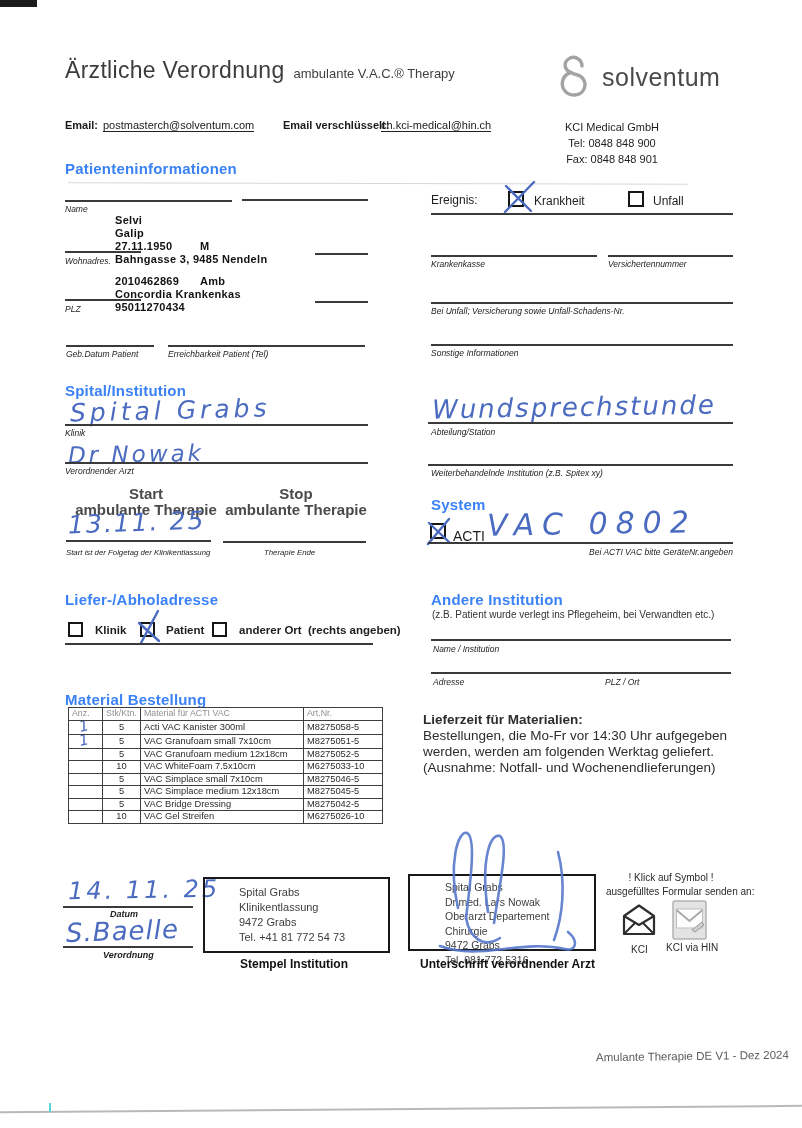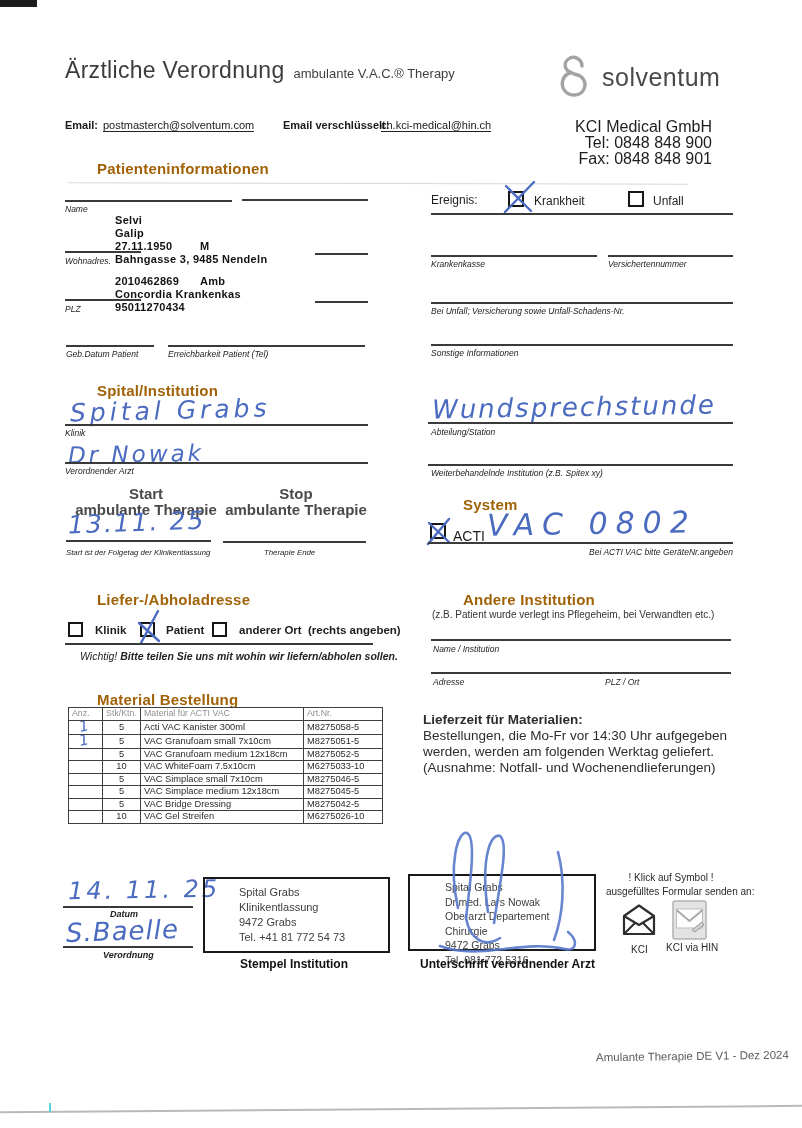--- a/index.html
+++ b/index.html
@@ -1,19 +1,19 @@
 <!DOCTYPE html>
 <html><head>
 <meta charset="utf-8">
 <style>
   html,body{margin:0;padding:0;background:#e9e9e9;}
   .page{position:relative;width:802px;height:1128px;background:#ffffff;
         font-family:"Liberation Sans",sans-serif;color:#222;overflow:hidden;}
   .abs{position:absolute;}
-  .sec{font-size:15px;font-weight:bold;color:#a16207;letter-spacing:.2px;margin-left:32px;}
+  .sec{font-size:15px;font-weight:bold;color:#3b82f6;letter-spacing:.2px;}
   .lab{font-style:italic;font-size:8.5px;color:#1c1c1c;white-space:nowrap;}
   .line{background:#3a3a3a;height:1.5px;}
   .hand{font-family:"DejaVu Sans",sans-serif;font-style:italic;color:#4b6bc0;white-space:nowrap;}
   .pdata{font-weight:bold;font-size:11px;color:#121212;white-space:nowrap;letter-spacing:.3px;text-align:right;}
   .cb{border:2.4px solid #161616;background:#fff;box-sizing:border-box;}
   .cblbl{font-size:12px;color:#1e1e1e;white-space:nowrap;}
   .link{font-size:11px;color:#1a1a1a;border-bottom:1.2px solid #222;white-space:nowrap;}
   .blbl{font-size:11px;font-weight:bold;color:#1a1a1a;white-space:nowrap;}
   .hdr2{font-size:15px;font-weight:bold;color:#4a4a4a;line-height:16px;text-align:center;}
   table.mat{border-collapse:collapse;table-layout:fixed;font-size:9.3px;color:#2b2b2b;}
@@ -51,21 +51,21 @@
       </svg>
     </span>
     <span style="font-size:25px;color:#4a4a4a;letter-spacing:.5px;">solventum</span>
   </div>
 
   <div class="abs blbl" style="left:65px;top:119px;">Email:</div>
   <div class="abs link" style="left:103px;top:119px;">postmasterch@solventum.com</div>
   <div class="abs blbl" style="left:283px;top:119px;">Email verschlüsselt:</div>
   <div class="abs link" style="left:381px;top:119px;">ch.kci-medical@hin.ch</div>
 
-  <div class="abs" style="left:512px;top:119px;width:200px;text-align:right;font-size:16px;color:#1d1d1d;line-height:16px;">
+  <div class="abs" style="left:512px;top:119px;width:200px;text-align:center;font-size:11px;color:#1d1d1d;line-height:16px;">
     <div>KCI Medical GmbH</div>
     <div>Tel: 0848 848 900</div>
     <div>Fax: 0848 848 901</div>
   </div>
 
   <div class="abs sec" style="left:65px;top:160px;">Patienteninformationen</div>
   <div class="abs" style="left:68px;top:183px;width:620px;height:1px;background:#cbcbcb;opacity:.75;transform:rotate(.15deg);"></div>
 
   <div class="abs line" style="left:65px;top:200px;width:167px;height:2px;"></div>
   <div class="abs line" style="left:242px;top:199px;width:126px;"></div>
@@ -170,23 +170,20 @@
   <span class="abs" style="left:133px;top:608px;">
     <svg width="32" height="38" viewBox="0 0 32 38">
       <path d="M25 3 L8 35" stroke="#4b6bc0" stroke-width="2.4" stroke-linecap="round" fill="none"></path>
       <path d="M6 15 L26 33" stroke="#4b6bc0" stroke-width="2.4" stroke-linecap="round" fill="none"></path>
     </svg>
   </span>
   <div class="abs cblbl" style="left:166px;top:624px;font-size:11.5px;font-weight:bold;">Patient</div>
   <div class="abs cb" style="left:212px;top:622px;width:15px;height:15px;"></div>
   <div class="abs cblbl" style="left:239px;top:624px;font-size:11.5px;font-weight:bold;white-space:pre;">anderer Ort  (rechts angeben)</div>
   <div class="abs line" style="left:65px;top:643px;width:308px;"></div>
-  <div class="abs" style="left:80px;top:650px;font-size:10.5px;font-style:italic;color:#222;white-space:nowrap;">
-    <span>Wichtig!</span><span style="font-weight:bold;white-space:pre;"> Bitte teilen Sie uns mit wohin wir liefern/abholen sollen.</span>
-  </div>
 
   <div class="abs sec" style="left:431px;top:591px;">Andere Institution</div>
   <div class="abs" style="left:432px;top:609px;font-size:10px;color:#333;white-space:nowrap;">(z.B. Patient wurde verlegt ins Pflegeheim, bei Verwandten etc.)</div>
   <div class="abs line" style="left:431px;top:639px;width:300px;"></div>
   <div class="abs lab" style="left:433px;top:644px;">Name / Institution</div>
   <div class="abs line" style="left:431px;top:672px;width:300px;"></div>
   <div class="abs lab" style="left:433px;top:677px;">Adresse</div>
   <div class="abs lab" style="left:605px;top:677px;">PLZ / Ort</div>
 
   <div class="abs sec" style="left:65px;top:691px;">Material Bestellung</div>

